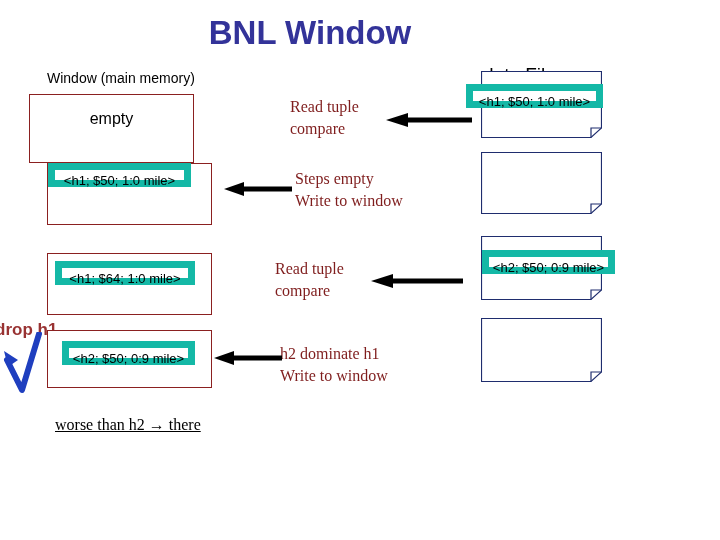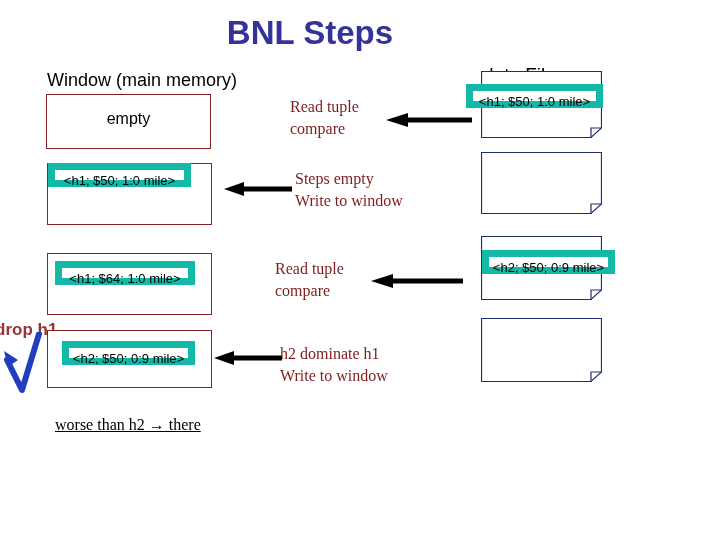--- a/index.html
+++ b/index.html
@@ -27,21 +27,21 @@
     font-size: 33px;
     color: #333399;
     letter-spacing: 0px;
     white-space: nowrap;
   }
 
   
   .lbl-sans {
     position: absolute;
     font-family: "Liberation Sans", sans-serif;
-    font-size: 18px;
+    font-size: 14px;
     color: #000000;
     white-space: nowrap;
   }
   .lbl-serif {
     position: absolute;
     font-family: "Liberation Serif", serif;
     font-size: 16px;
     color: #7f1d1d;
     white-space: nowrap;
     line-height: 22px;
@@ -123,27 +123,27 @@
   .arrow svg { display: block; }
 
   
   #blue-check { position: absolute; left: 2px; top: 332px; }
 </style>
 </head>
 <body>
 
 <div id="slide">
 
-  <div id="title">BNL Steps</div>
+  <div id="title">BNL Window</div>
 
   <div class="lbl-sans" id="window-label">Window (main memory)</div>
   <div class="lbl-sans" id="datafiles-label">data Files</div>
   <div id="drop-h1">drop h1</div>
 
-  <div class="win-box" style="left:46px; top:94px; width:165px; height:55px;">
+  <div class="win-box" style="left:29px; top:94px; width:165px; height:69px;">
     <div class="inner-text" style="top:15px;">empty</div>
   </div>
 
   <div class="win-box" style="left:47px; top:163px; width:165px; height:62px;">
   </div>
   <div class="tuple" style="left:48px; top:163px; width:143px;">&lt;h1; $50; 1:0 mile&gt;</div>
 
   <div class="win-box" style="left:47px; top:253px; width:165px; height:62px;">
   </div>
   <div class="tuple" style="left:55px; top:253px; width:140px;margin-top:8px;">&lt;h1; $64; 1:0 mile&gt;</div>

